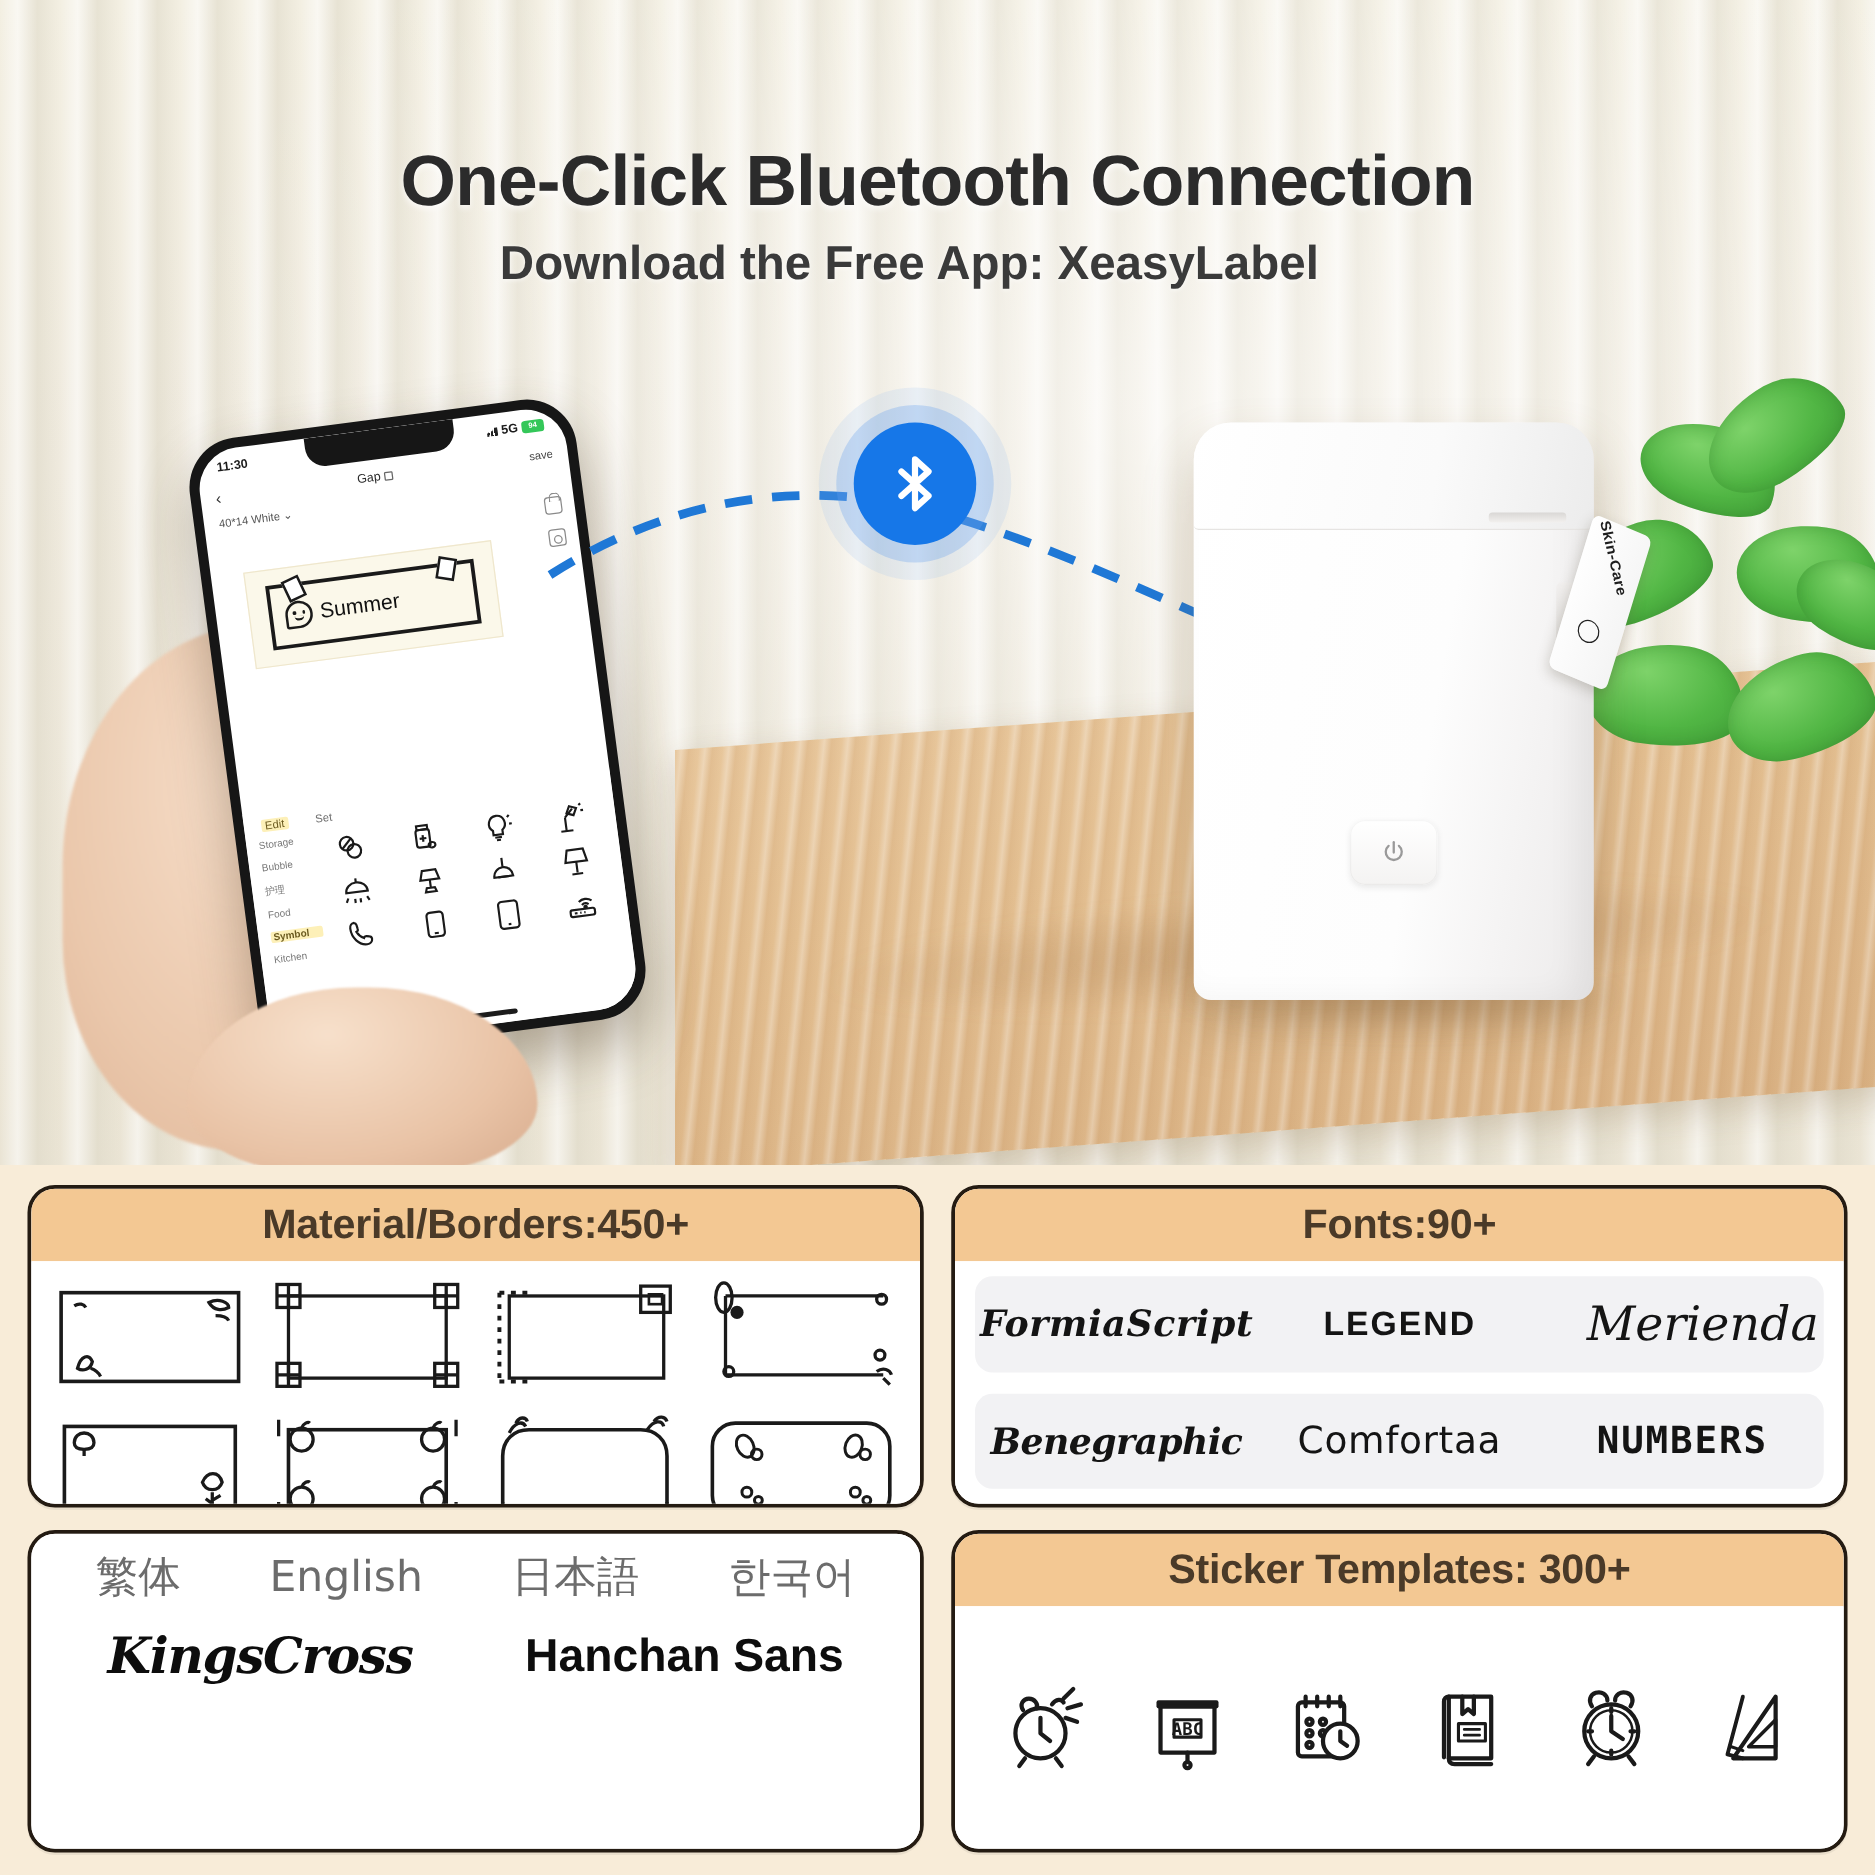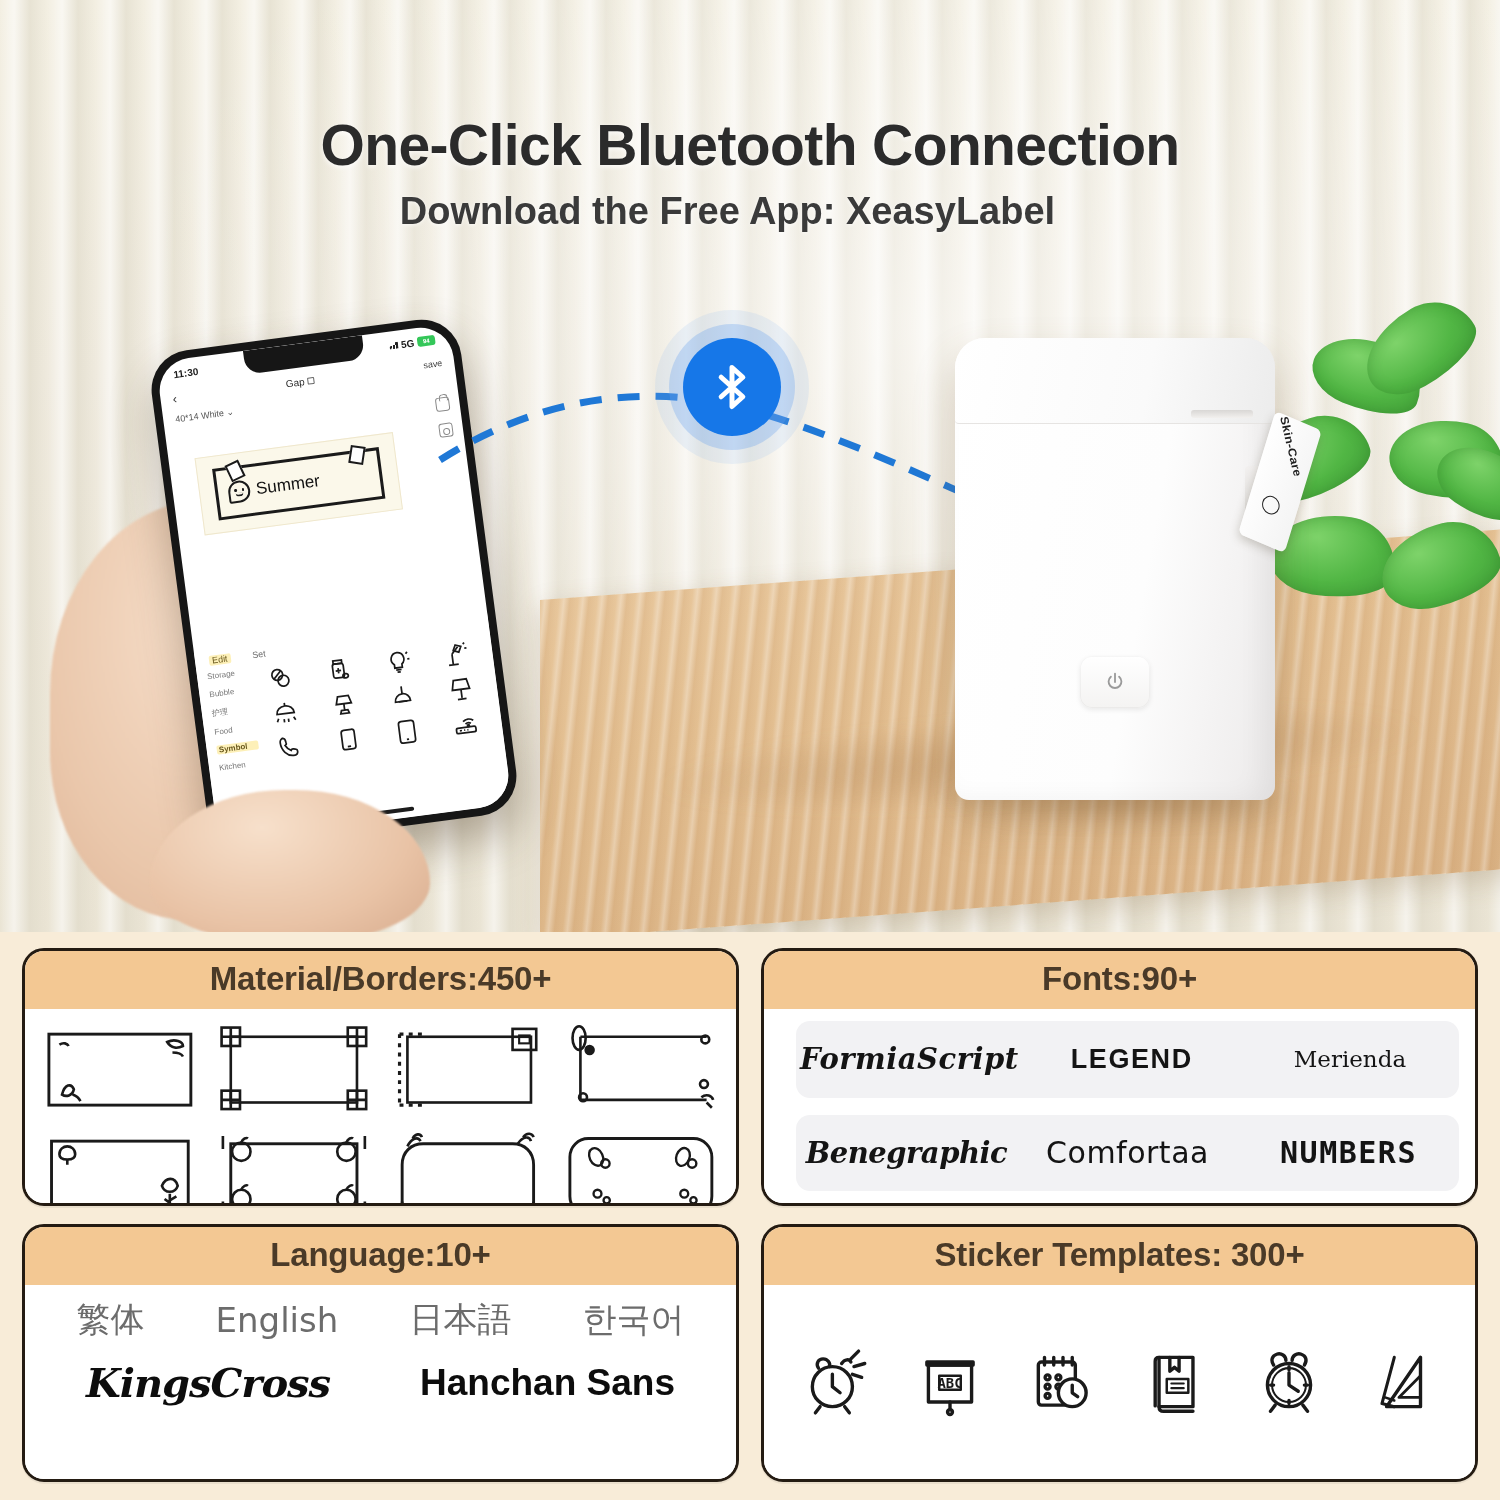--- a/index.html
+++ b/index.html
@@ -269,29 +269,29 @@
     font-size:33px; font-weight:600; color:#4a3a28; letter-spacing:-0.2px;
   }
   .panel-body { flex:1; background:#fff; padding:12px 16px; }
 
   
   .borders-grid { display:grid; grid-template-columns:repeat(4,1fr); gap:12px 16px; height:100%; }
   .bthumb { display:flex; align-items:center; justify-content:center; }
   .bthumb svg { width:100%; height:100%; }
 
   
-  .font-rows { display:flex; flex-direction:column; gap:17px; height:100%;margin-left:16px; }
+  .font-rows { display:flex; flex-direction:column; gap:17px; height:100%; }
   .font-row {
     flex:1; background:#f2f2f4; border-radius:14px;
     display:grid; grid-template-columns:repeat(3,1fr); align-items:center;
   }
   .font-cell { text-align:center; font-size:31px; color:#141414; padding:0 4px; }
   .f-script { font-family:"DejaVu Serif",serif; font-style:italic; font-weight:700; font-size:29px; letter-spacing:0.5px; }
   .f-legend { font-family:"Liberation Sans",sans-serif; font-weight:bold; font-size:27px; letter-spacing:1.6px; }
-  .f-merienda { font-family:"DejaVu Serif",serif; font-size:23px; }
+  .f-merienda { font-family:"DejaVu Serif",serif; font-style:italic; font-size:38px;text-align:right; }
   .f-gothic { font-family:"DejaVu Serif",serif; font-weight:bold; font-style:italic; font-size:29px; letter-spacing:-0.5px;}
   .f-comfortaa { font-family:"DejaVu Sans",sans-serif; font-size:30px; letter-spacing:0.5px; }
   .f-numbers { font-family:"DejaVu Sans Mono",monospace; font-weight:bold; font-size:30px; letter-spacing:1.5px; }
 
   
   .lang-body { display:flex; flex-direction:column; gap:16px; height:100%; }
   .lang-row1 { display:flex; align-items:center; justify-content:space-around; }
   .lang-item { font-size:34px; color:#6c6c6c; font-family:"DejaVu Sans",sans-serif; }
   .lang-row2 { display:flex; align-items:center; justify-content:space-around; }
   .l-kings { font-family:"DejaVu Serif",serif; font-weight:bold; font-size:40px; color:#0d0d0d; letter-spacing:-1px; font-style:italic; }
@@ -636,21 +636,20 @@
           <div class="font-row">
             <div class="font-cell f-gothic">Benegraphic</div>
             <div class="font-cell f-comfortaa">Comfortaa</div>
             <div class="font-cell f-numbers">NUMBERS</div>
           </div>
         </div>
       </div>
     </div>
 
     <div class="panel">
-      <div class="panel-head">Language:10+</div>
       <div class="panel-body">
         <div class="lang-body">
           <div class="lang-row1">
             <span class="lang-item">繁体</span>
             <span class="lang-item">English</span>
             <span class="lang-item">日本語</span>
             <span class="lang-item">한국어</span>
           </div>
           <div class="lang-row2">
             <span class="l-kings">KingsCross</span>

